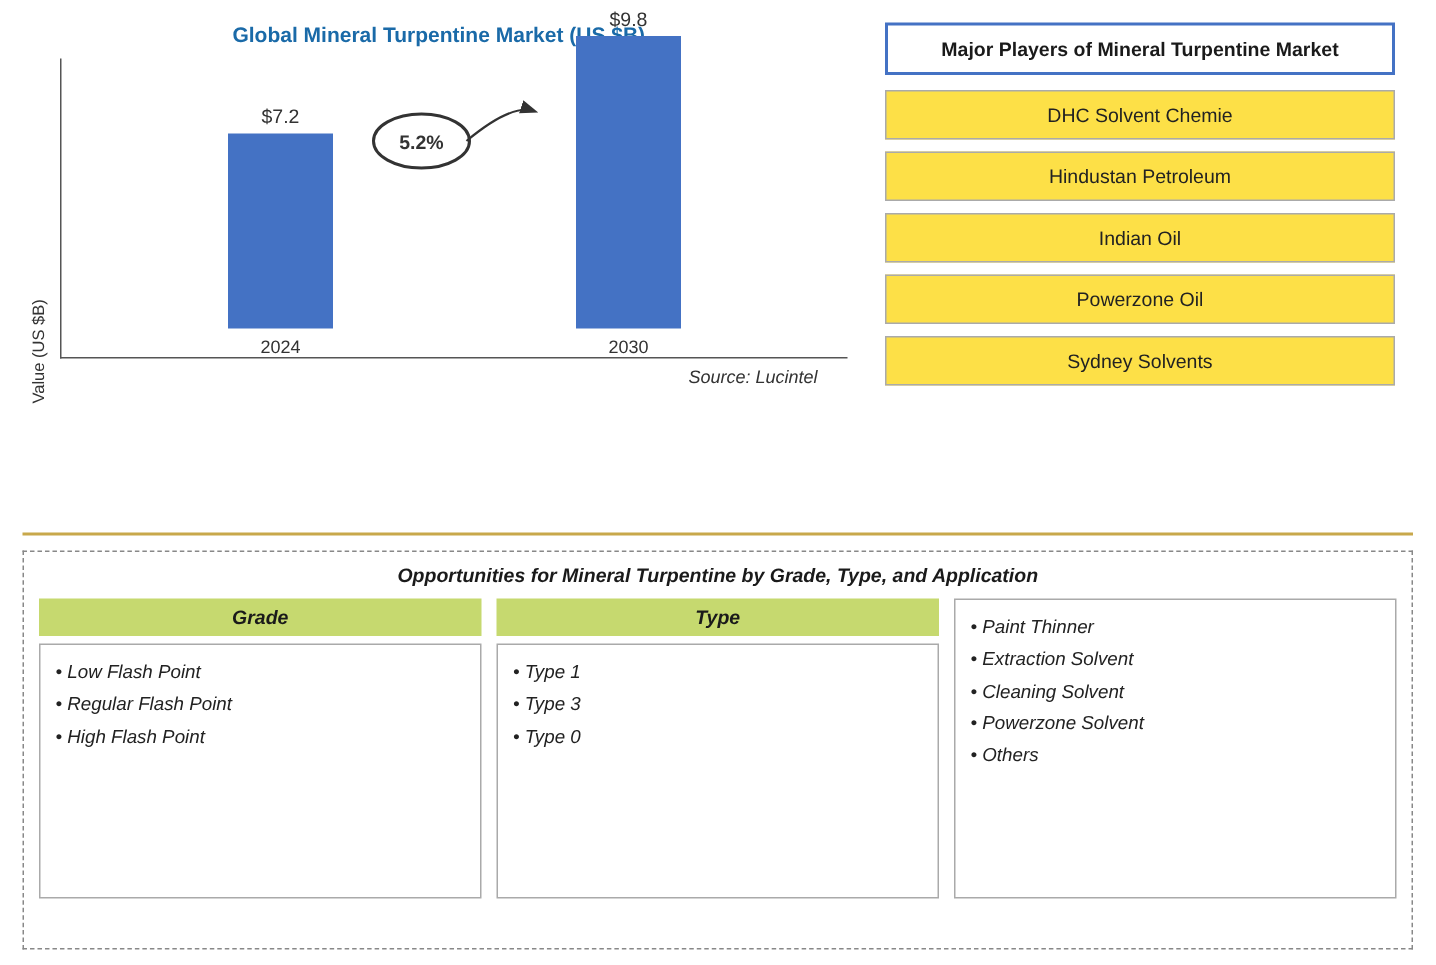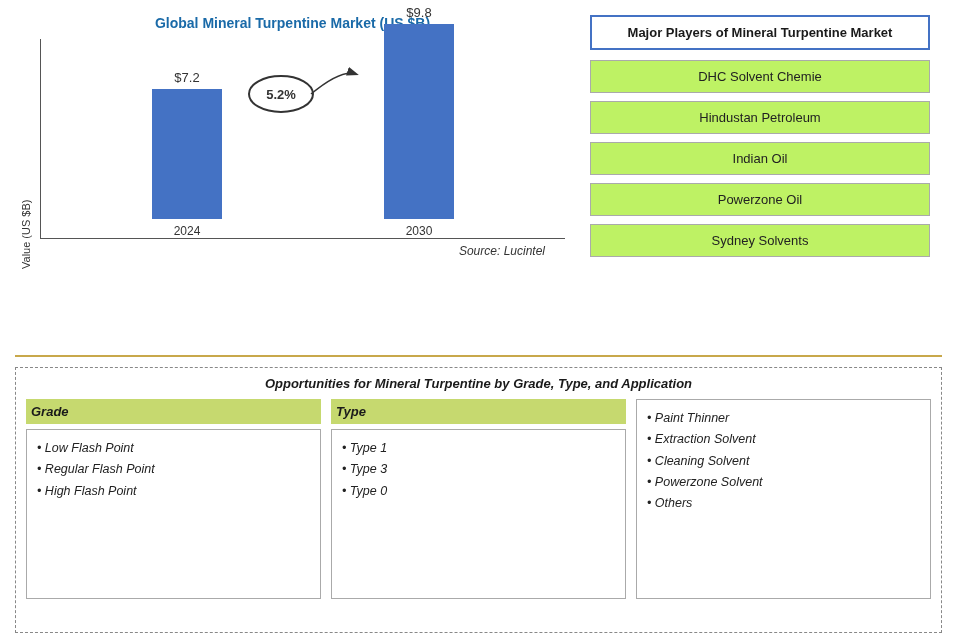--- a/index.html
+++ b/index.html
@@ -119,21 +119,21 @@
       color: #1a1a1a;
       margin-bottom: 10px;
     }
     .player-item {
       border: 1.5px solid #aaa;
       text-align: center;
       padding: 8px 10px;
       font-size: 13px;
       color: #222;
       margin-bottom: 8px;
-      background: #bef264;
+      background: #fde047;
     }
     
     .divider {
       border: none;
       border-top: 2px solid #c8a84b;
       margin: 5px 0;
     }
     
     .bottom-section {
       flex: 1;
@@ -155,20 +155,21 @@
       gap: 10px;
       height: 200px;
     }
     .col-block {
       flex: 1;
       display: flex;
       flex-direction: column;
     }
     .col-header {
       background-color: #c6d96f;
+      text-align: center;
       font-weight: bold;
       font-size: 13px;
       padding: 5px;
       margin-bottom: 5px;
       color: #1a1a1a;
     }
     .col-content {
       border: 1.5px solid #aaa;
       padding: 8px 10px;
       flex: 1;

